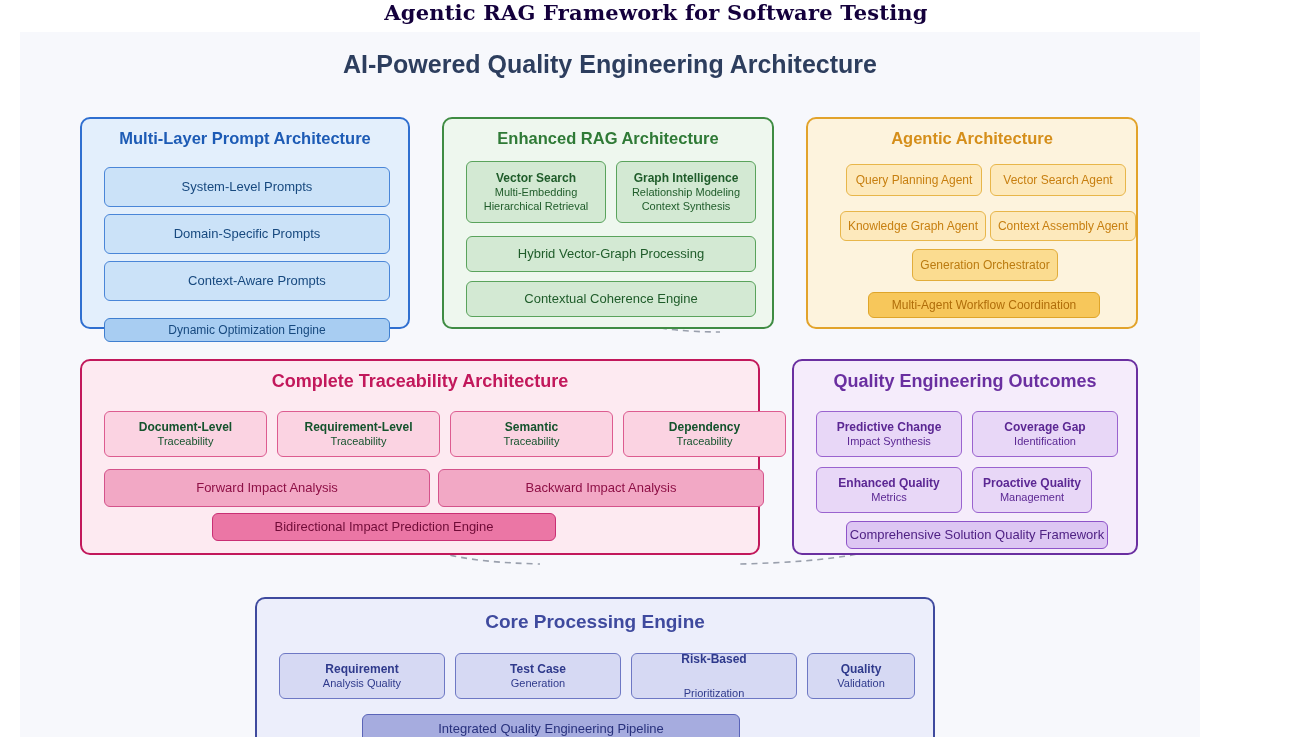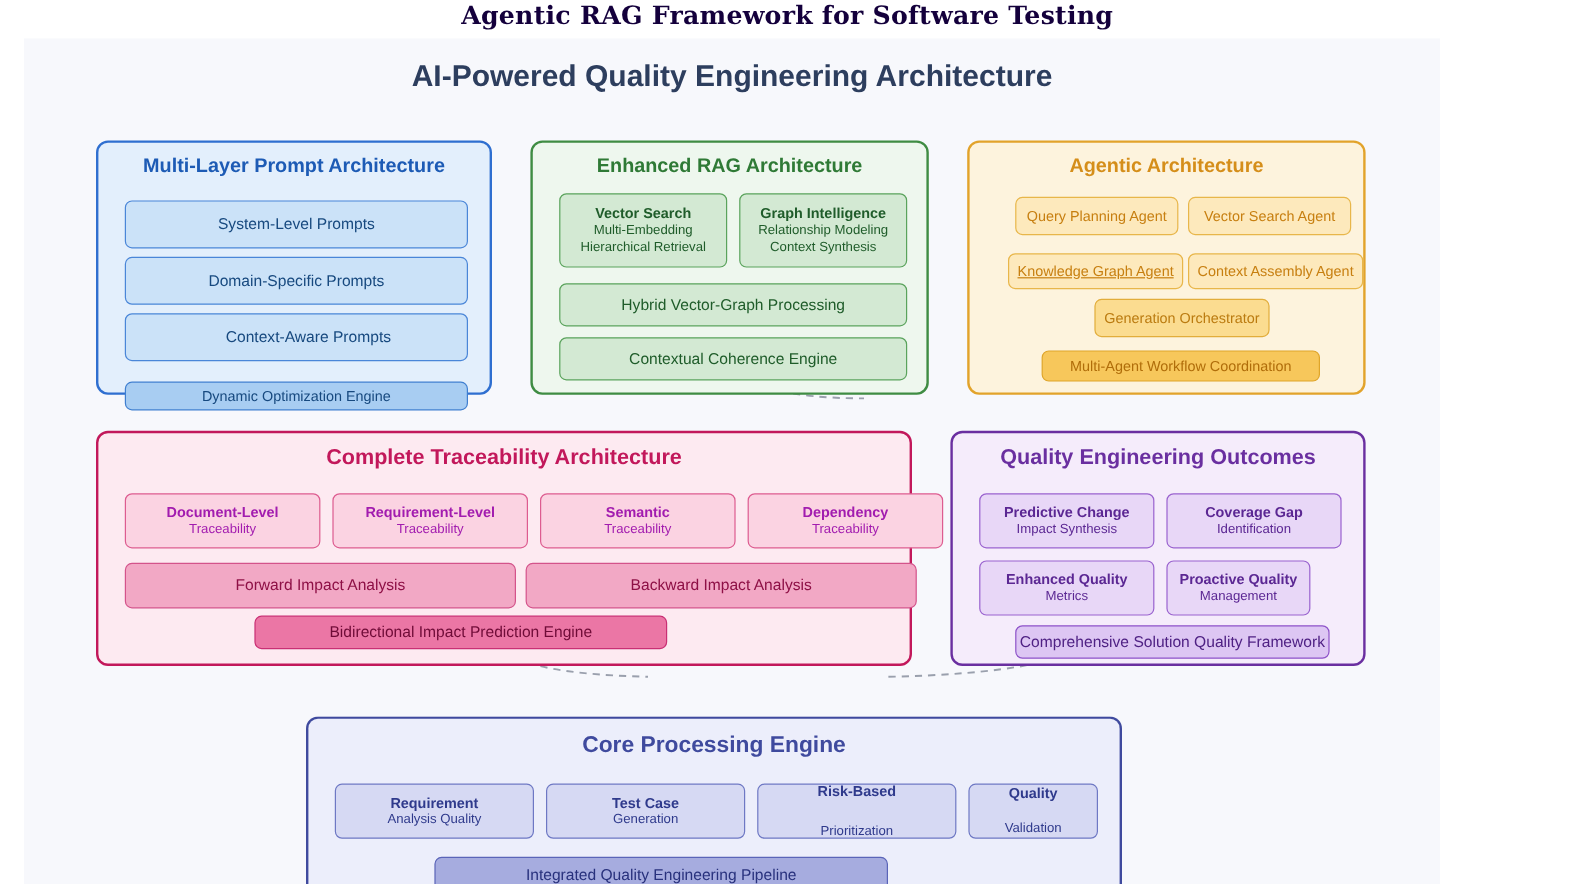--- a/index.html
+++ b/index.html
@@ -133,21 +133,21 @@
   
   #panel-trace {
     left: 60px; top: 327px; width: 680px; height: 196px;
     background: #fdeaf1;
     border: 2px solid #c2185b;
   }
   #panel-trace .panel-title { color: #c2185b; }
   #panel-trace .node {
     background: #fbd3e2;
     border: 1.4px solid #dd5c90;
-    color: #a21caf;
+    color: #14532d;
   }
   #panel-trace .node.mid {
     background: #f2a8c5;
     border: 1.4px solid #d4538b;
     color: #8e1046;
   }
   #panel-trace .node.deep {
     background: #eb76a5;
     border: 1.4px solid #c92f74;
     color: #6f0b37;
@@ -250,21 +250,21 @@
     </div>
 
     <div class="panel" id="panel-agentic">
       <div class="panel-title">Agentic Architecture</div>
       <div class="node single" style="position:absolute; left:38px; top:45px; width:136px; height:32px;">
         <div class="n-title" style="font-size:12px;">Query Planning Agent</div>
       </div>
       <div class="node single" style="position:absolute; left:182px; top:45px; width:136px; height:32px;">
         <div class="n-title" style="font-size:12px;">Vector Search Agent</div>
       </div>
-      <div class="node single" style="position:absolute; left:32px; top:92px; width:146px; height:30px;text-decoration:underline;">
+      <div class="node single" style="position:absolute; left:32px; top:92px; width:146px; height:30px;">
         <div class="n-title" style="font-size:12px;">Knowledge Graph Agent</div>
       </div>
       <div class="node single" style="position:absolute; left:182px; top:92px; width:146px; height:30px;">
         <div class="n-title" style="font-size:12px;">Context Assembly Agent</div>
       </div>
       <div class="node single accent2" style="position:absolute; left:104px; top:130px; width:146px; height:32px;">
         <div class="n-title" style="font-size:12px;">Generation Orchestrator</div>
       </div>
       <div class="node single accent" style="position:absolute; left:60px; top:173px; width:232px; height:26px;">
         <div class="n-title" style="font-size:12px;">Multi-Agent Workflow Coordination</div>
@@ -330,21 +330,21 @@
         <div class="n-sub">Analysis Quality</div>
       </div>
       <div class="node" style="position:absolute; left:198px; top:54px; width:166px; height:46px;">
         <div class="n-title">Test Case</div>
         <div class="n-sub">Generation</div>
       </div>
       <div class="node" style="position:absolute; left:374px; top:54px; width:166px; height:46px;gap:20px;">
         <div class="n-title">Risk-Based</div>
         <div class="n-sub">Prioritization</div>
       </div>
-      <div class="node" style="position:absolute; left:550px; top:54px; width:108px; height:46px;justify-content:space-between;">
+      <div class="node" style="position:absolute; left:550px; top:54px; width:108px; height:46px;">
         <div class="n-title">Quality</div>
         <div class="n-sub">Validation</div>
       </div>
       <div class="node single wide" style="position:absolute; left:105px; top:115px; width:378px; height:30px;">
         <div class="n-title">Integrated Quality Engineering Pipeline</div>
       </div>
     </div>
 
   </div>
 </div>

